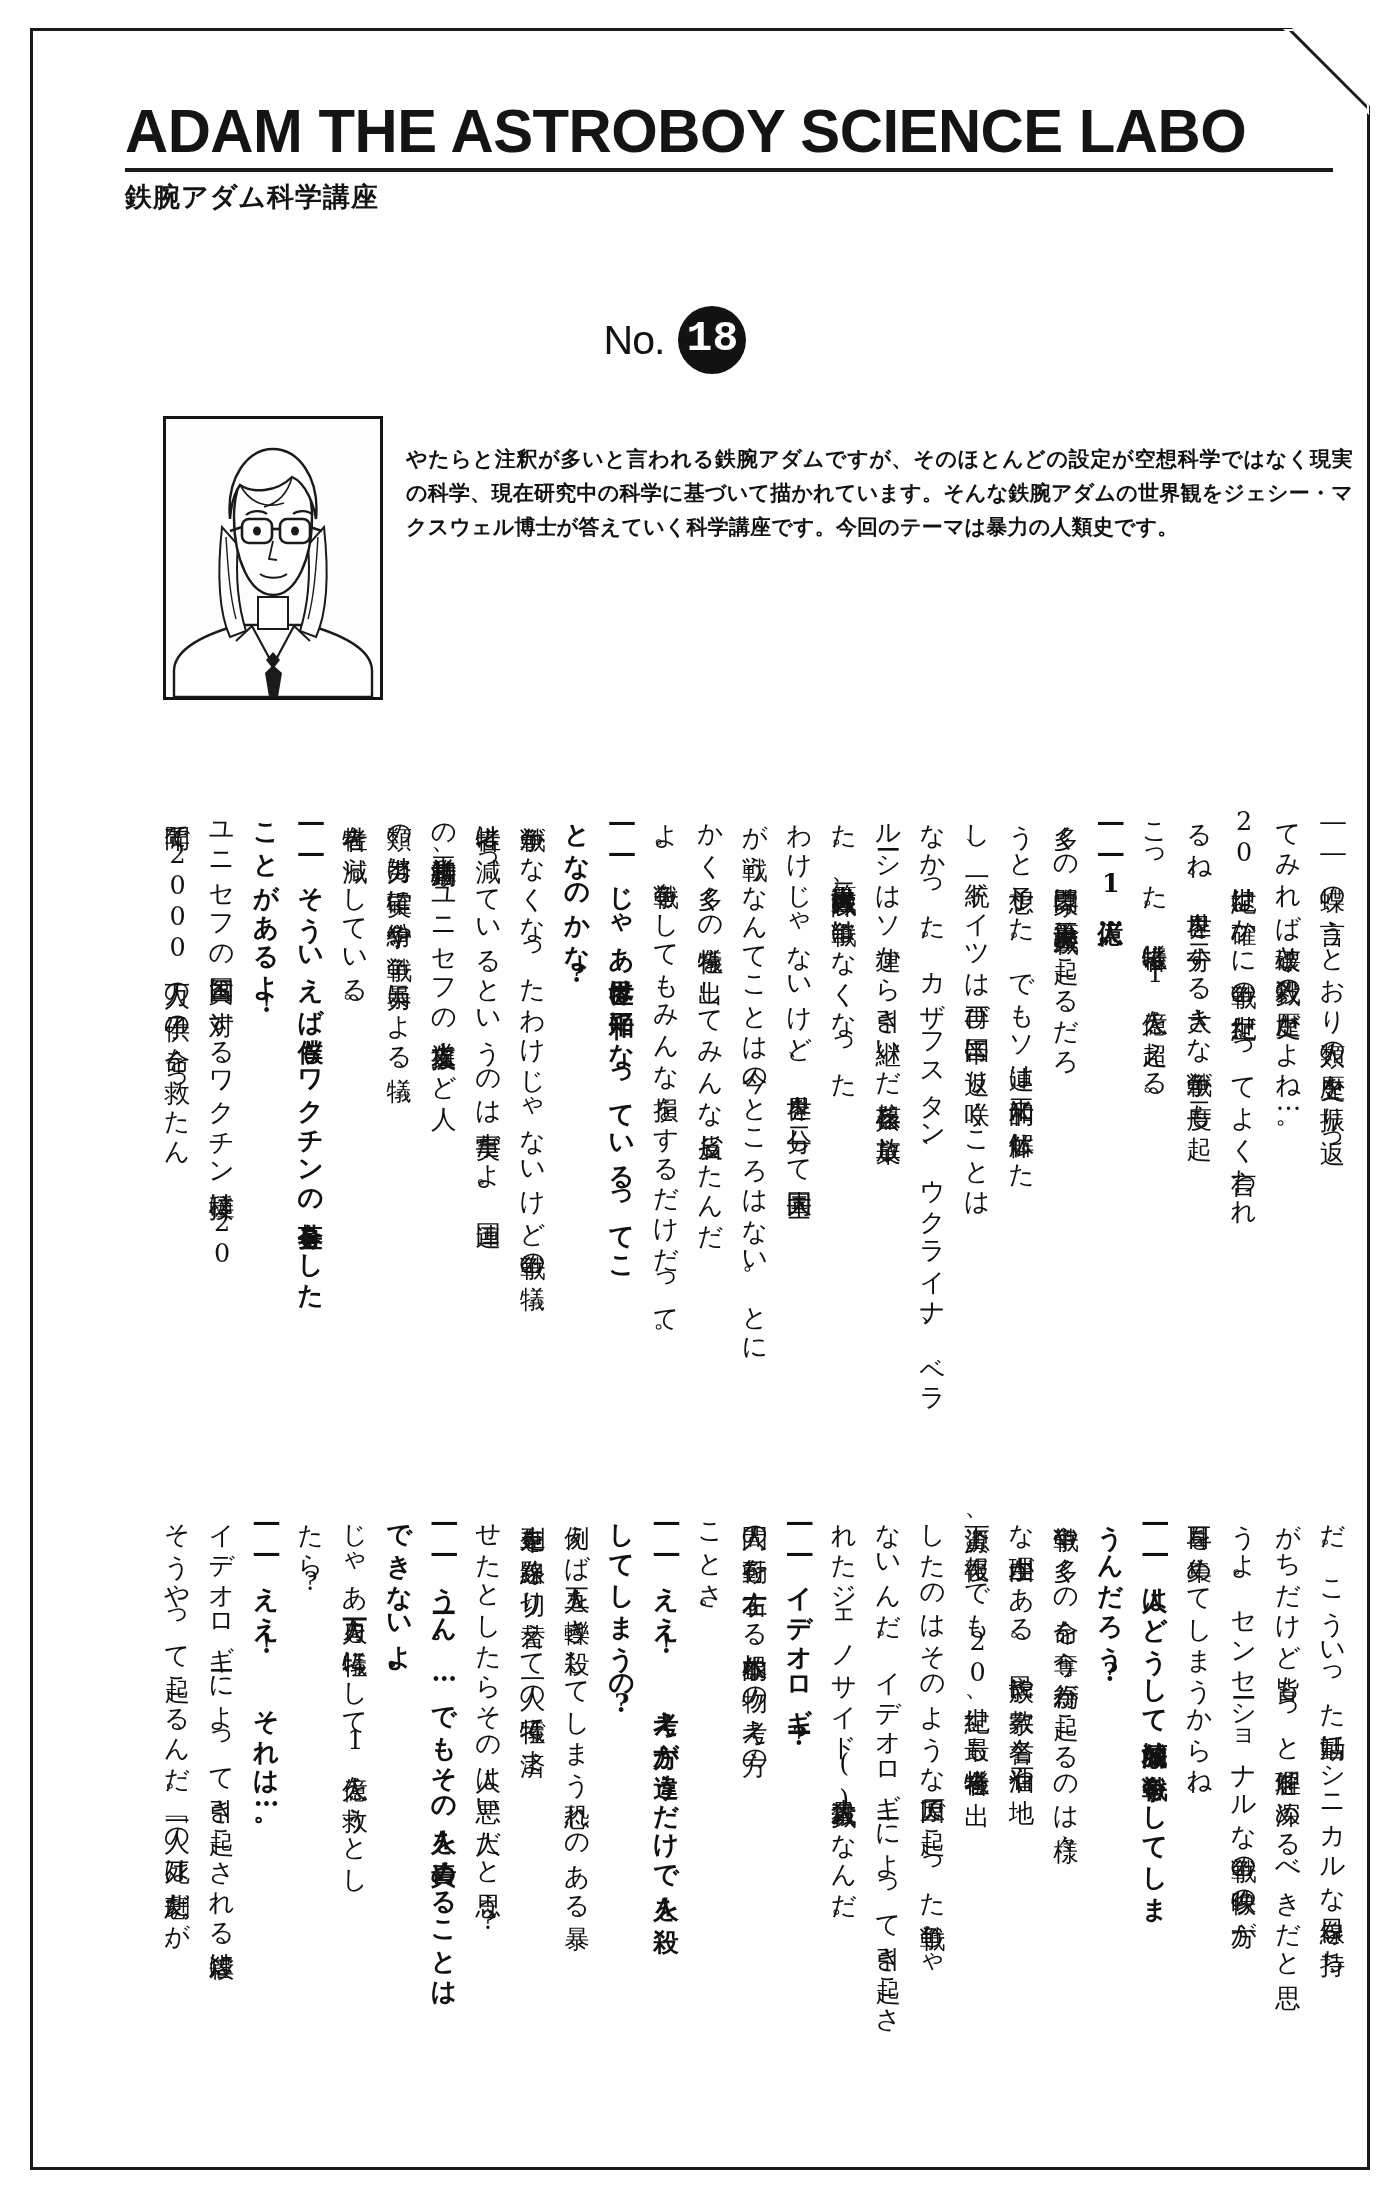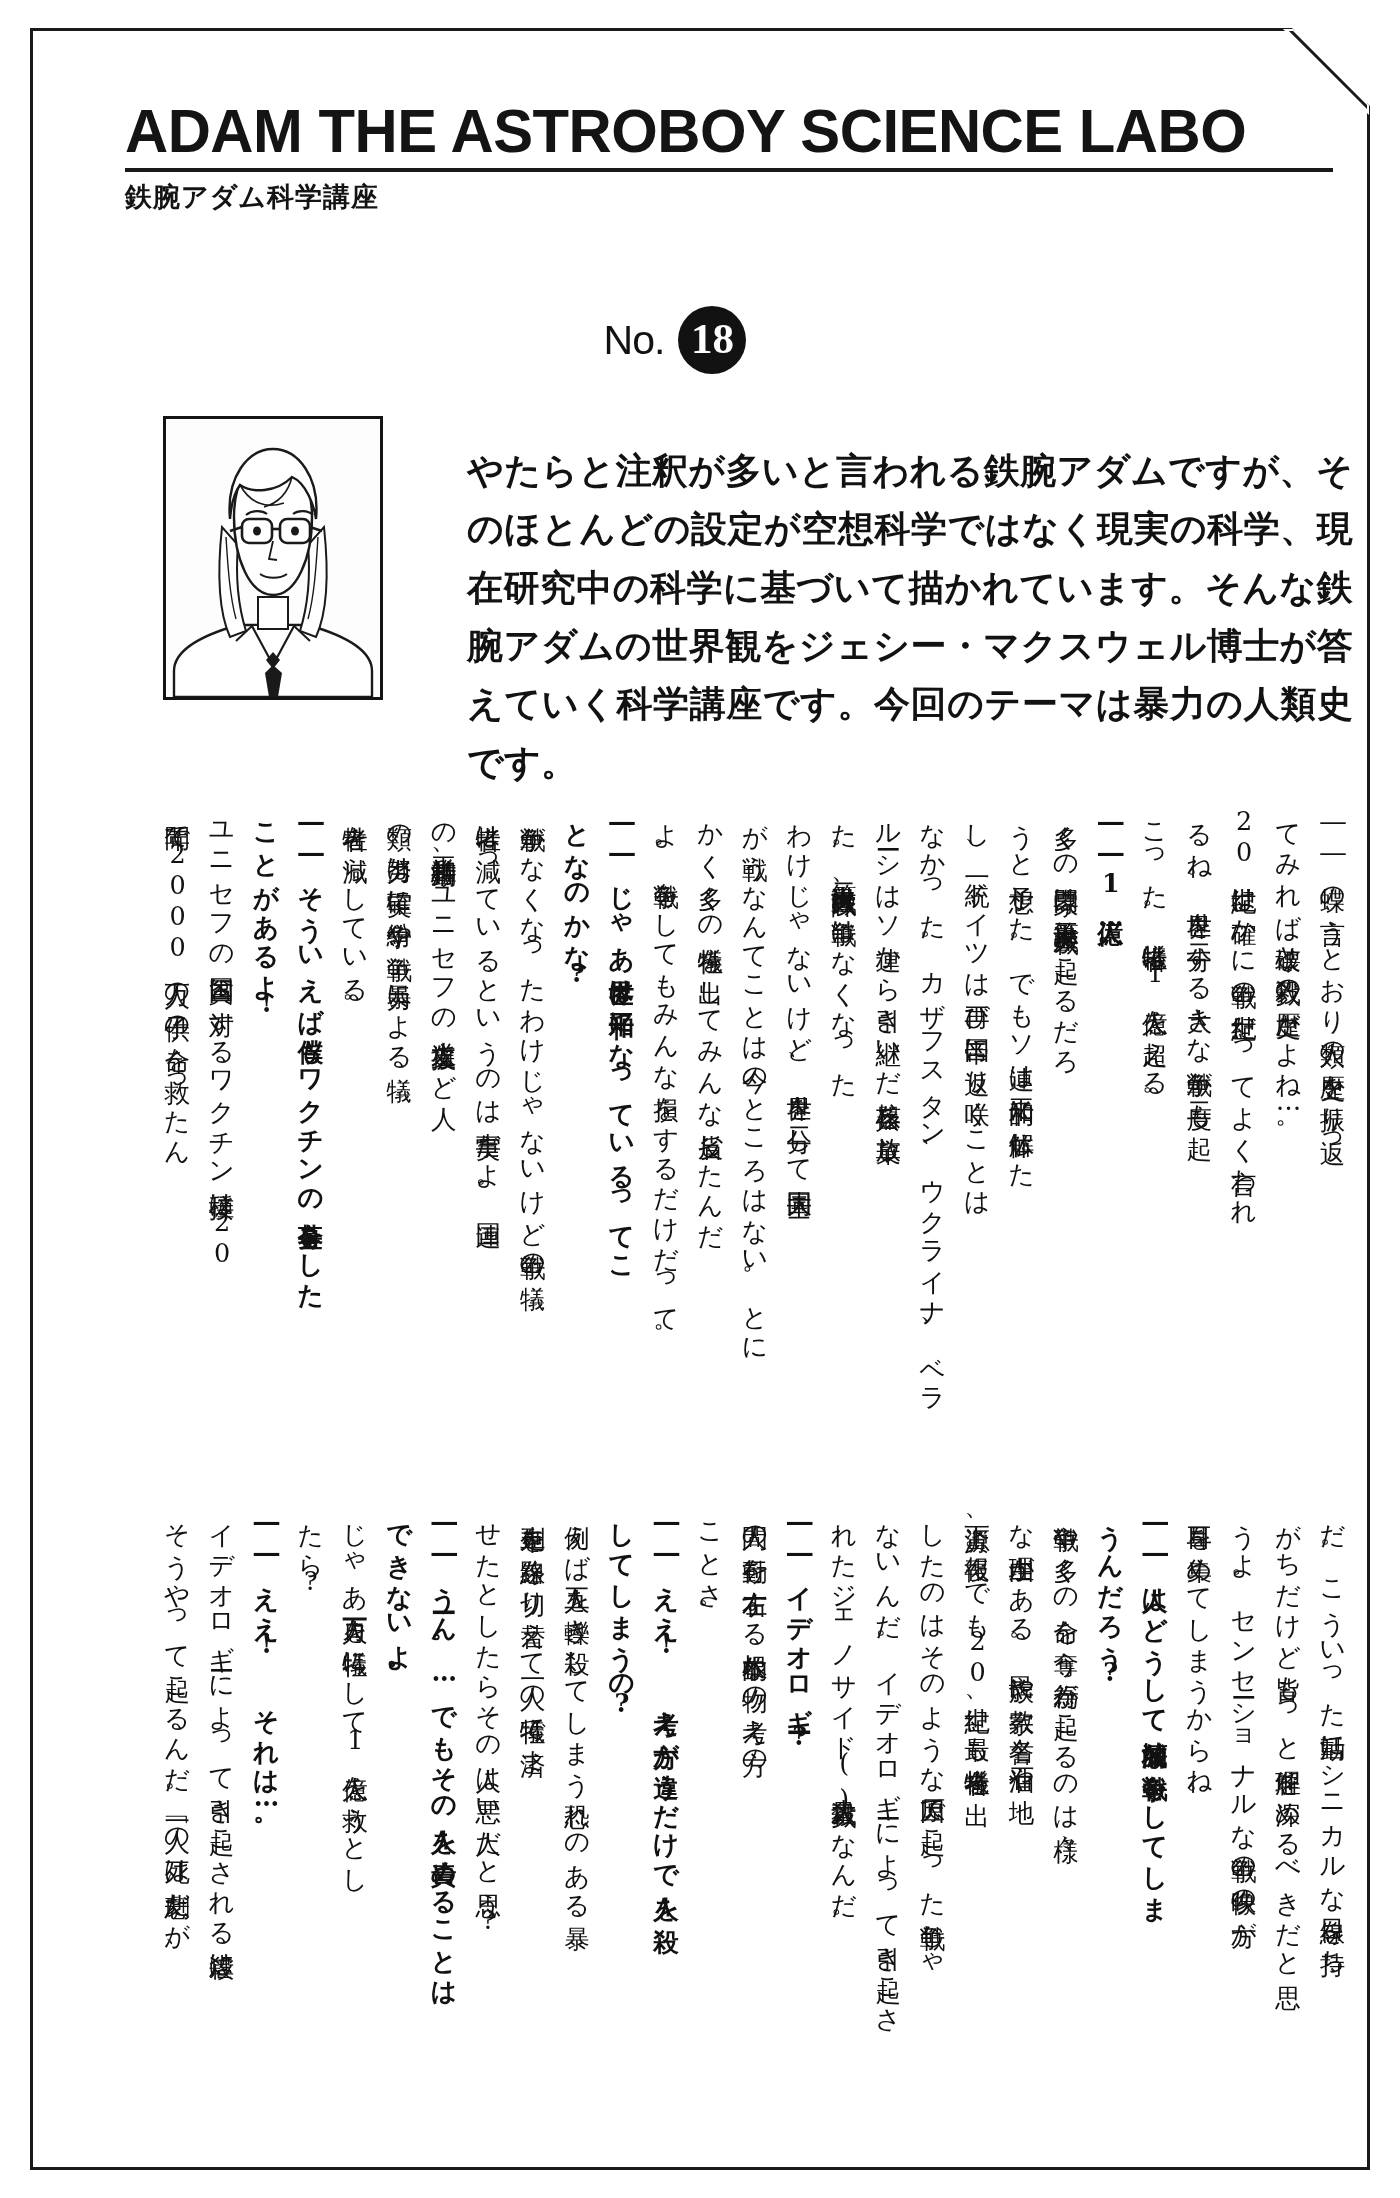--- a/index.html
+++ b/index.html
@@ -99,21 +99,21 @@
   }
   #issue-badge {
     width: 68px;
     height: 68px;
     border-radius: 50%;
     background: #121212;
     color: #ffffff;
     display: flex;
     align-items: center;
     justify-content: center;
-    font-family: Liberation Serif, serif;
+    font-family: Liberation Mono, monospace;
     font-size: 43px;
     font-weight: bold;
     line-height: 1;
     padding-bottom: 3px;
     box-sizing: border-box;
   }
 
   
   #intro-block {
     position: absolute;
@@ -128,25 +128,25 @@
     height: 278px;
     border: 3px solid #141414;
     background: #fbfbfb;
     flex: 0 0 auto;
     position: relative;
     overflow: hidden;
   }
   #portrait svg { display: block; width: 100%; height: 100%; }
 
   #intro-text {
-    margin-left: 84px;
+    margin-left: 23px;
     flex: 1 1 auto;
     font-family: "DejaVu Sans", "Liberation Sans", sans-serif;
     font-weight: bold;
-    font-size: 36px;
+    font-size: 21px;
     line-height: 1.62;
     letter-spacing: 0.2px;
     color: #121212;
     padding-top: 26px;
     text-align: justify;
   }
 
   
   .vblock {
     position: absolute;

